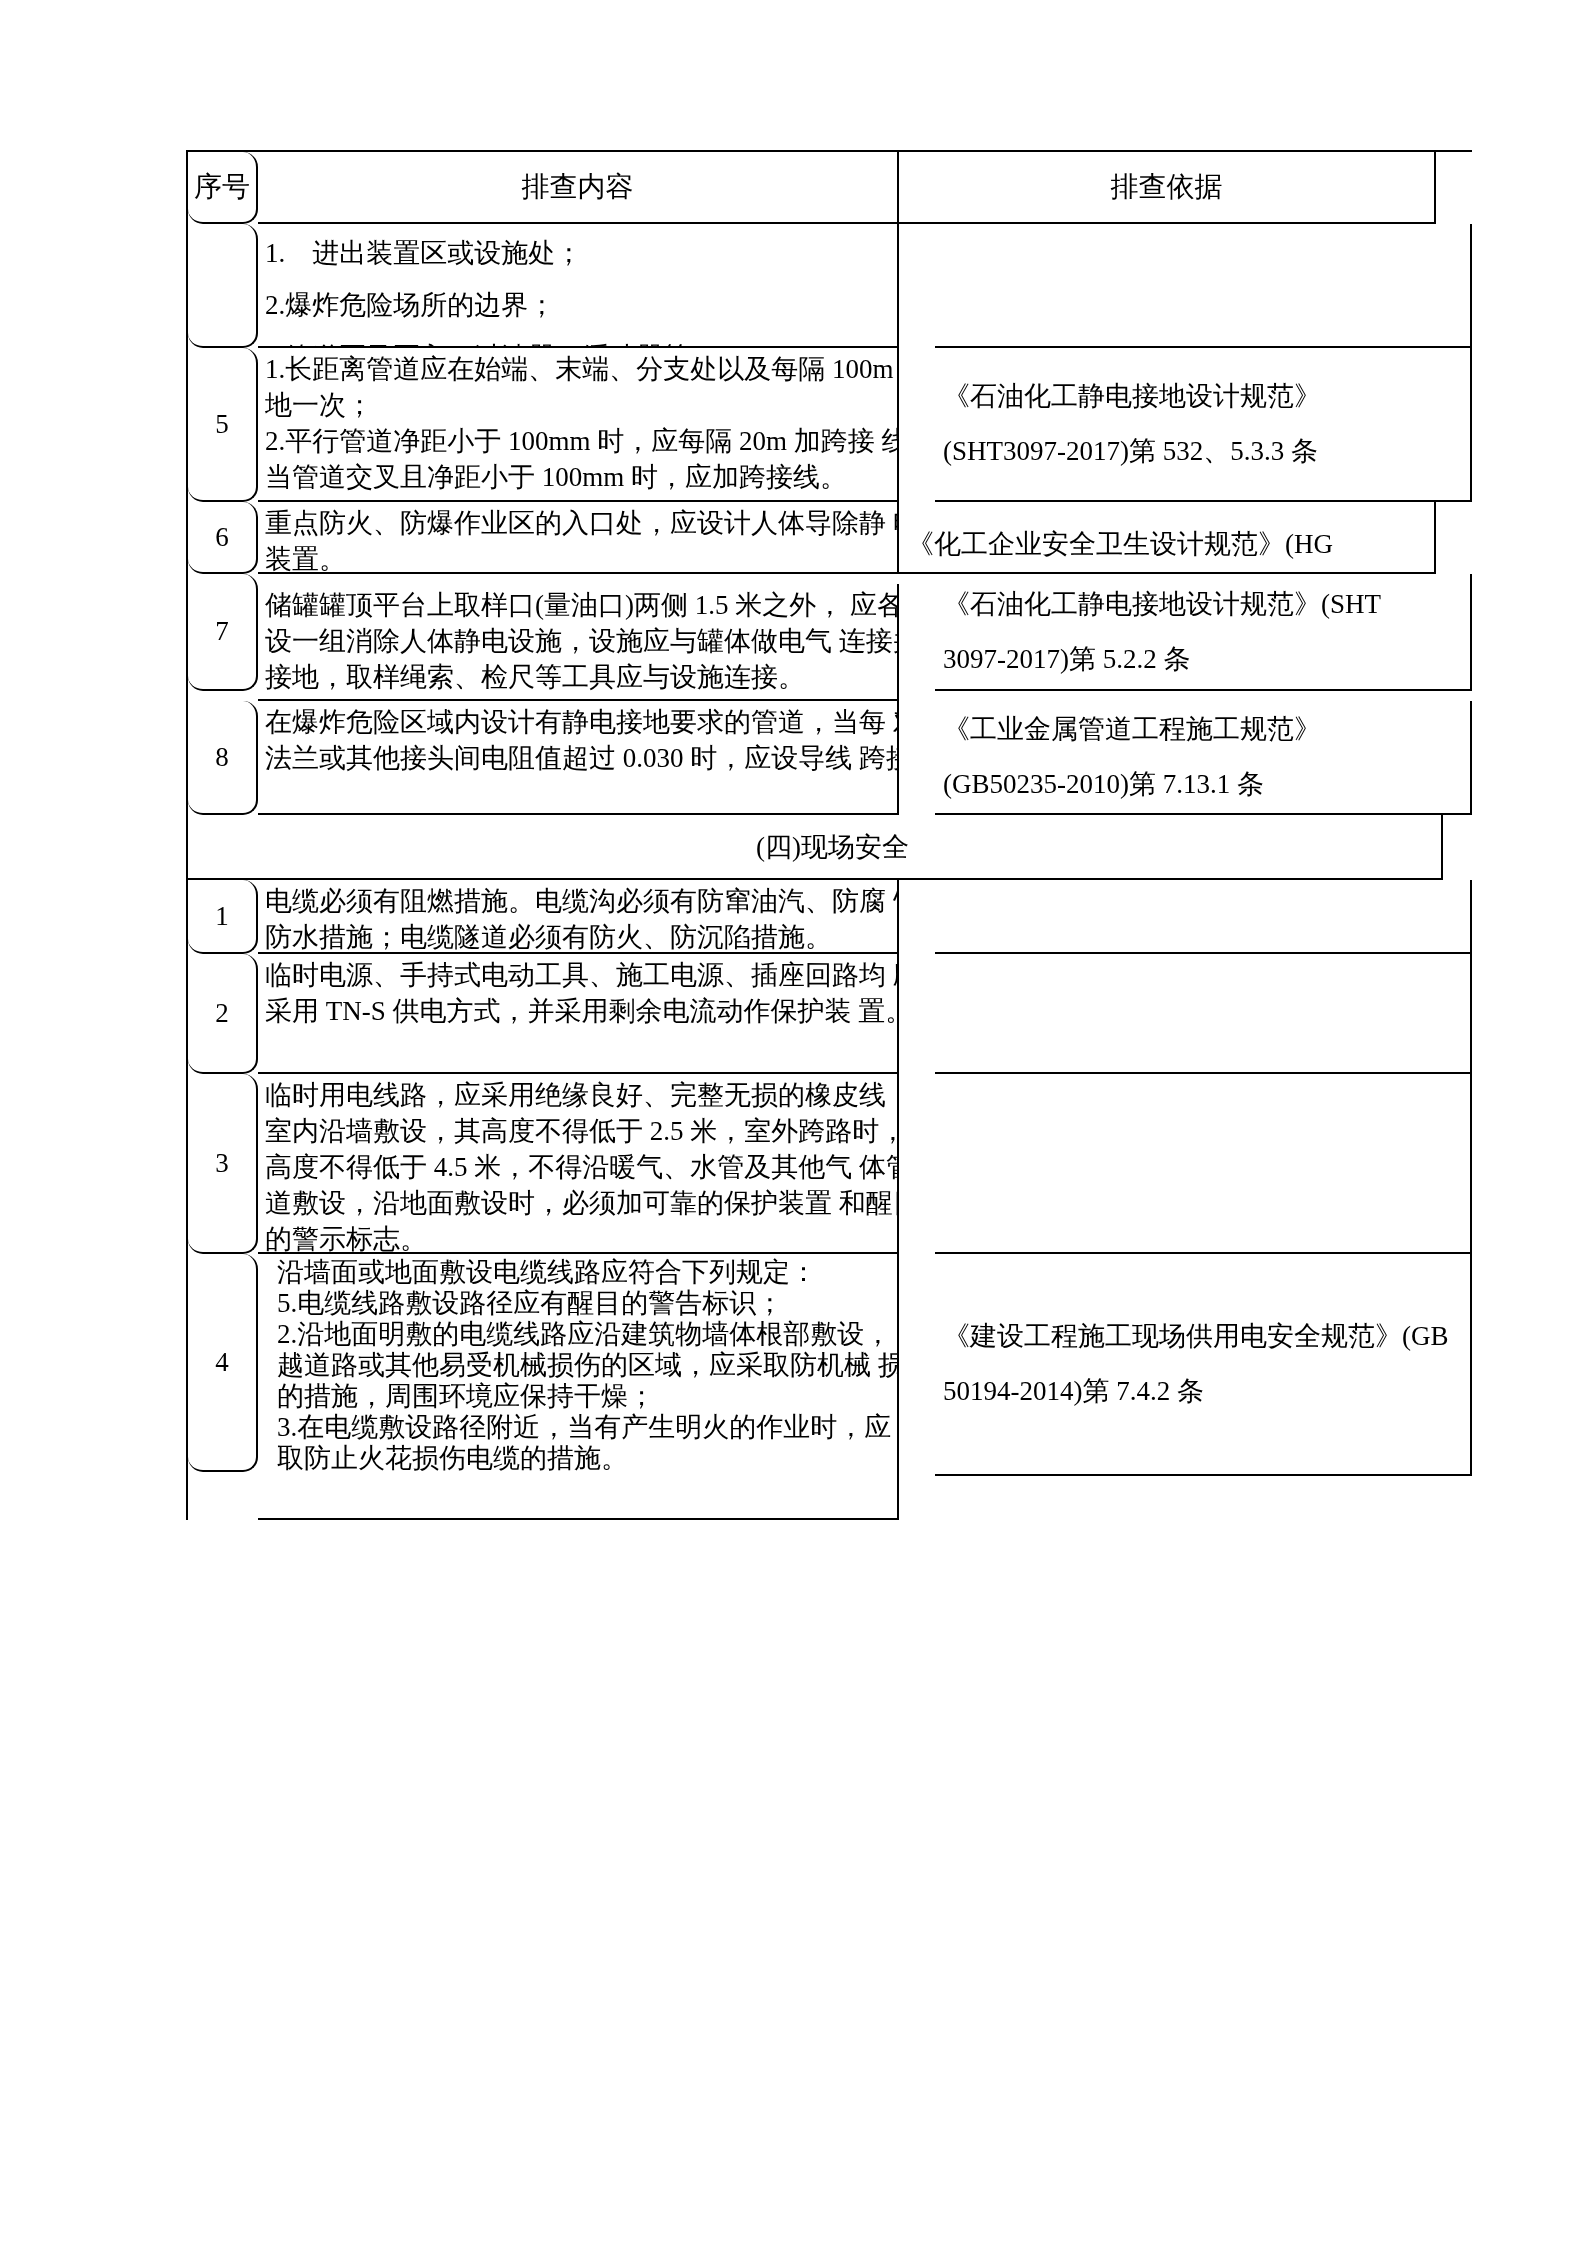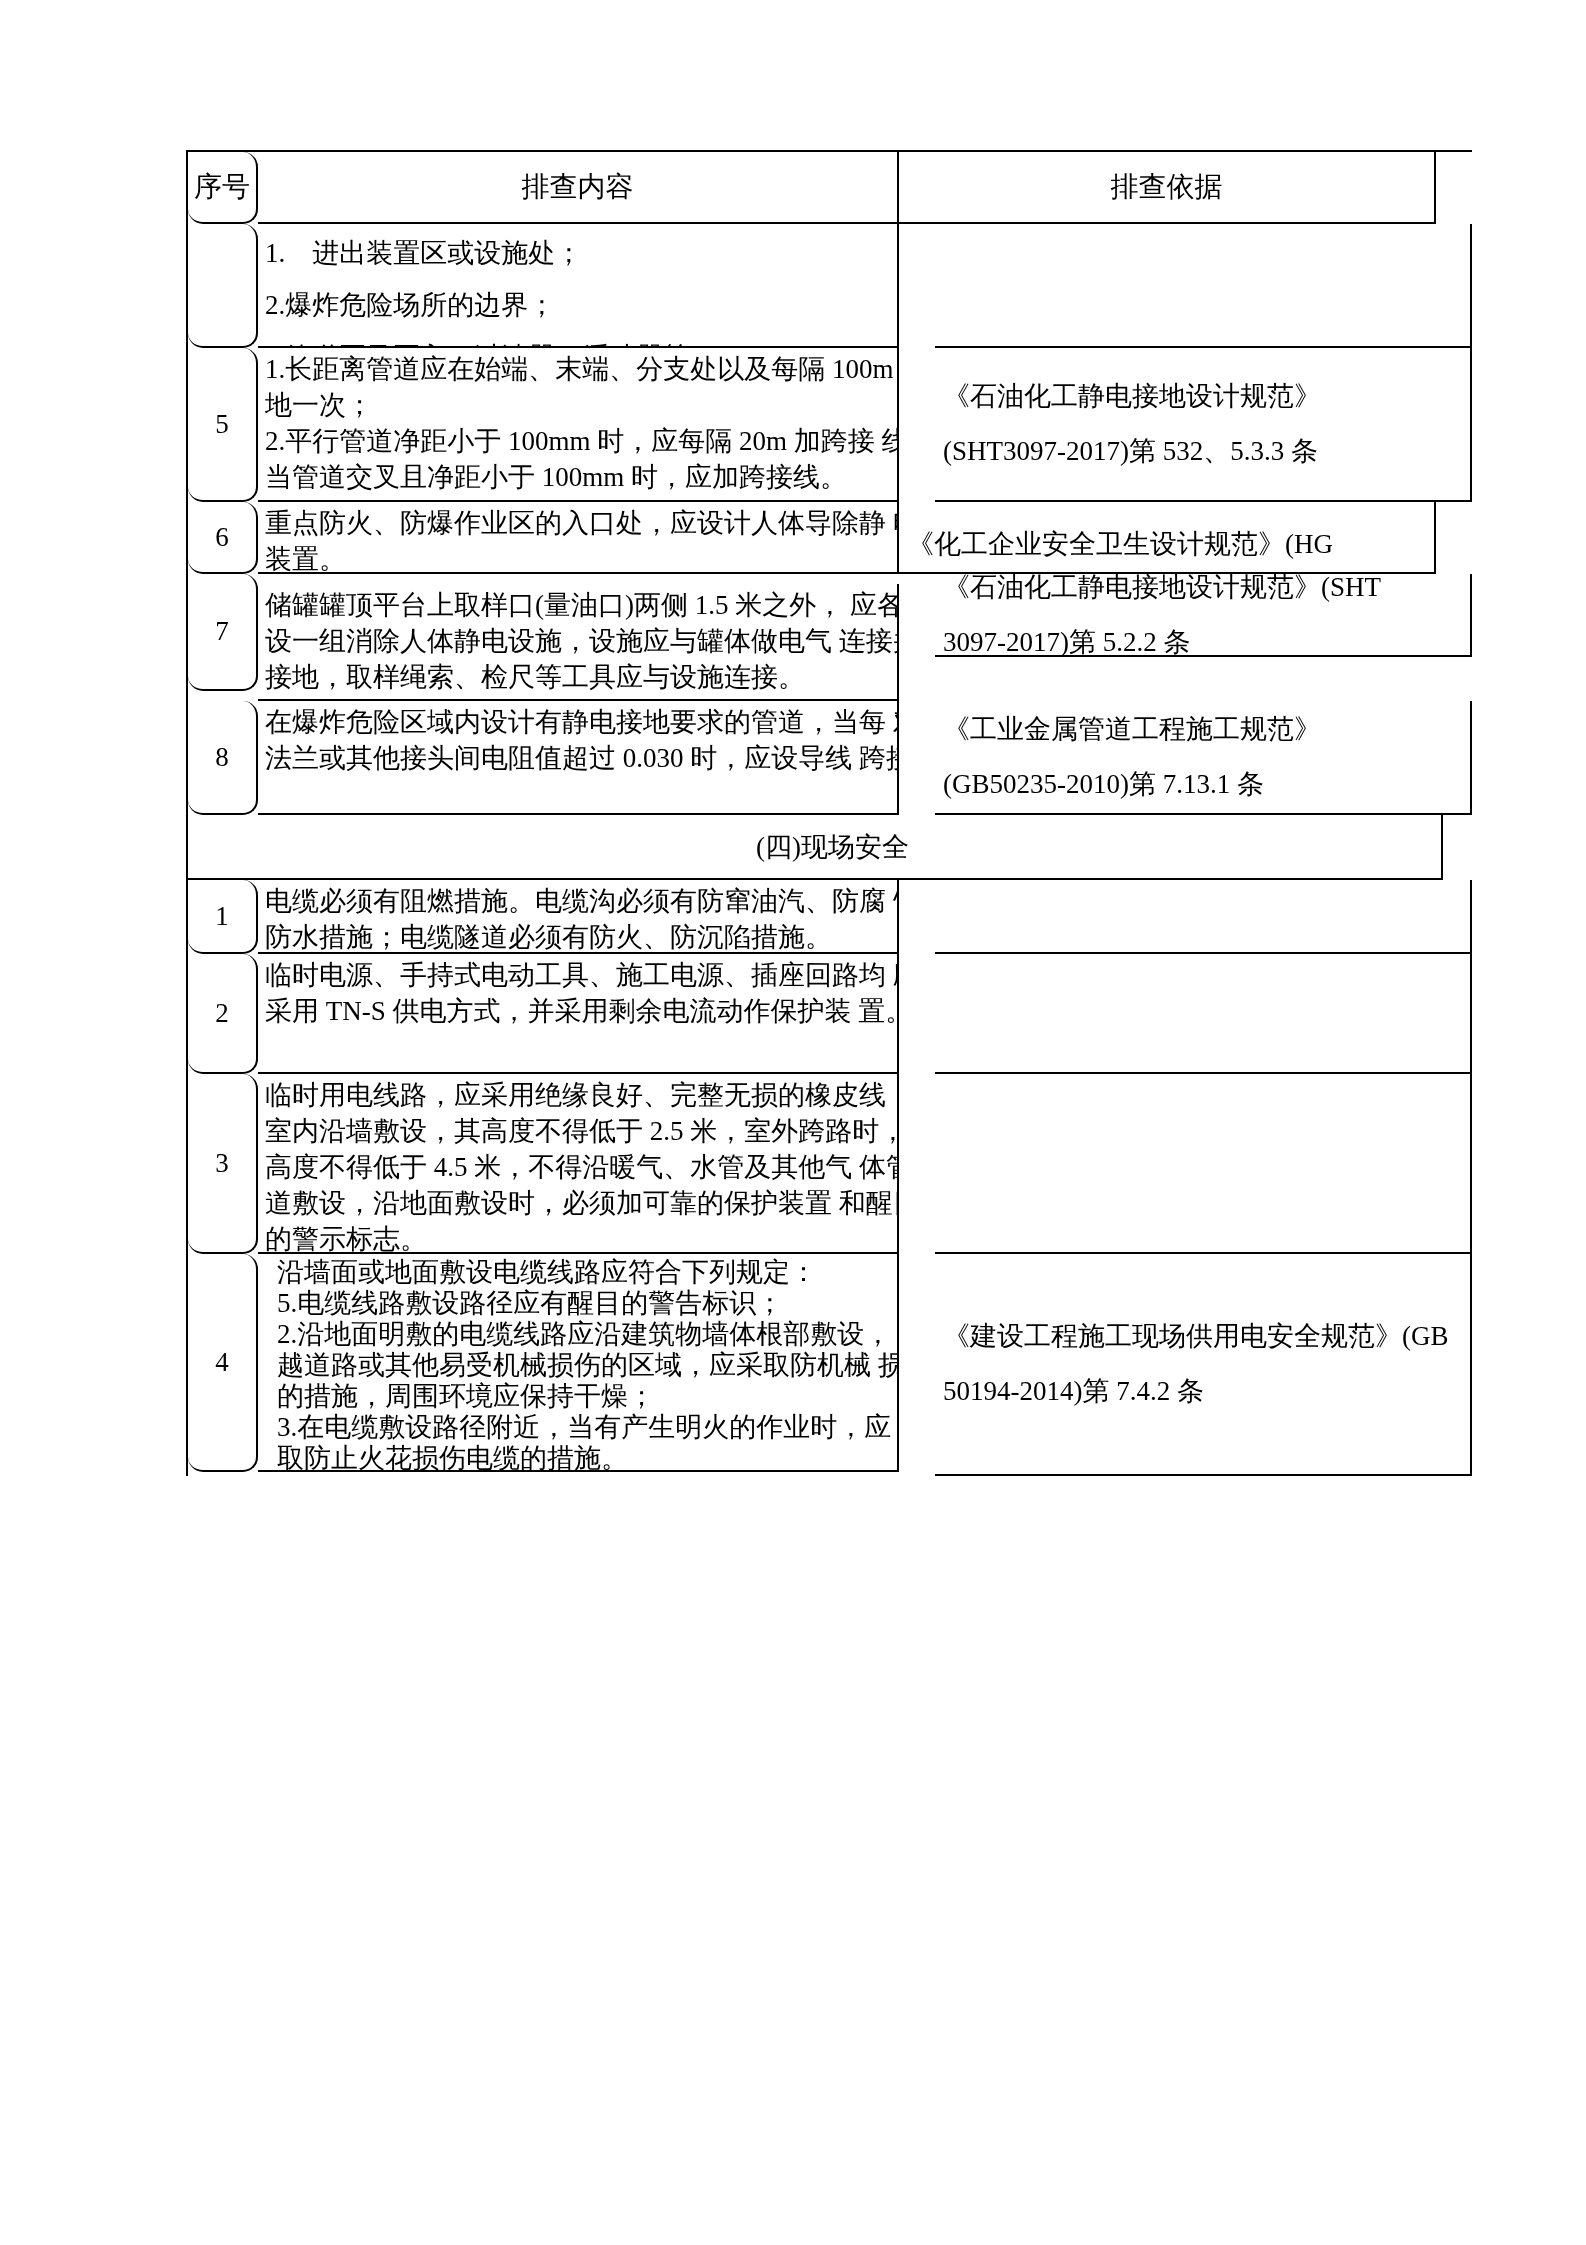--- a/index.html
+++ b/index.html
@@ -64,21 +64,21 @@
           <div class="line" style="line-height: 48px;">20571-2014)第 4.2.10 条</div>
         </div>
       </div>
       <div class="t-row">
         <div class="cell col-num numcell" style="height: 117px;">7</div>
         <div class="cell col-content contentcell" style="height: 117px; margin-top: 10px;">
           <div class="line" style="line-height: 36px;">储罐罐顶平台上取样口(量油口)两侧 1.5 米之外， 应各</div>
           <div class="line" style="line-height: 36px;">设一组消除人体静电设施，设施应与罐体做电气 连接并</div>
           <div class="line" style="line-height: 36px;">接地，取样绳索、检尺等工具应与设施连接。</div>
         </div>
-        <div class="cell col-basis basiscell v-center" style="height: 83px;">
+        <div class="cell col-basis basiscell v-center" style="height: 117px;">
           <div class="line" style="line-height: 55px;">《石油化工静电接地设计规范》(SHT</div>
           <div class="line" style="line-height: 55px;">3097-2017)第 5.2.2 条</div>
         </div>
       </div>
       <div class="t-row">
         <div class="cell col-num numcell" style="height: 114px;">8</div>
         <div class="cell col-content contentcell" style="height: 114px;">
           <div class="line" style="line-height: 36px;">在爆炸危险区域内设计有静电接地要求的管道，当每 对</div>
           <div class="line" style="line-height: 36px;">法兰或其他接头间电阻值超过 0.030 时，应设导线 跨接。</div>
         </div>
@@ -112,21 +112,21 @@
           <div class="line" style="line-height: 36px;">临时用电线路，应采用绝缘良好、完整无损的橡皮线，</div>
           <div class="line" style="line-height: 36px;">室内沿墙敷设，其高度不得低于 2.5 米，室外跨路时，其</div>
           <div class="line" style="line-height: 36px;">高度不得低于 4.5 米，不得沿暖气、水管及其他气 体管</div>
           <div class="line" style="line-height: 36px;">道敷设，沿地面敷设时，必须加可靠的保护装置 和醒目</div>
           <div class="line" style="line-height: 36px;">的警示标志。</div>
         </div>
         <div class="cell col-basis basiscell v-center" style="height: 180px;"></div>
       </div>
       <div class="t-row">
         <div class="cell col-num numcell" style="height: 218px;">4</div>
-        <div class="cell col-content contentcell" style="height: 218px; padding-left: 19px;">
+        <div class="cell col-content contentcell" style="height: 266px; padding-left: 19px;">
           <div class="line" style="line-height: 31px;">沿墙面或地面敷设电缆线路应符合下列规定：</div>
           <div class="line" style="line-height: 31px;">5.电缆线路敷设路径应有醒目的警告标识；</div>
           <div class="line" style="line-height: 31px;">2.沿地面明敷的电缆线路应沿建筑物墙体根部敷设， 穿</div>
           <div class="line" style="line-height: 31px;">越道路或其他易受机械损伤的区域，应采取防机械 损伤</div>
           <div class="line" style="line-height: 31px;">的措施，周围环境应保持干燥；</div>
           <div class="line" style="line-height: 31px;">3.在电缆敷设路径附近，当有产生明火的作业时，应 采</div>
           <div class="line" style="line-height: 31px;">取防止火花损伤电缆的措施。</div>
         </div>
         <div class="cell col-basis basiscell v-center" style="height: 222px;">
           <div class="line" style="line-height: 55px;">《建设工程施工现场供用电安全规范》(GB</div>

